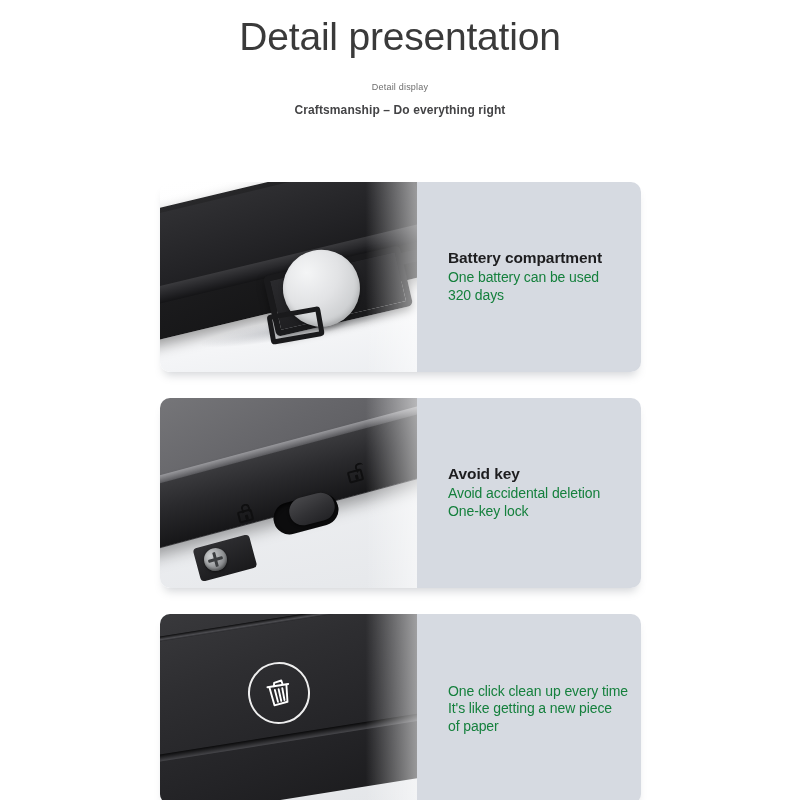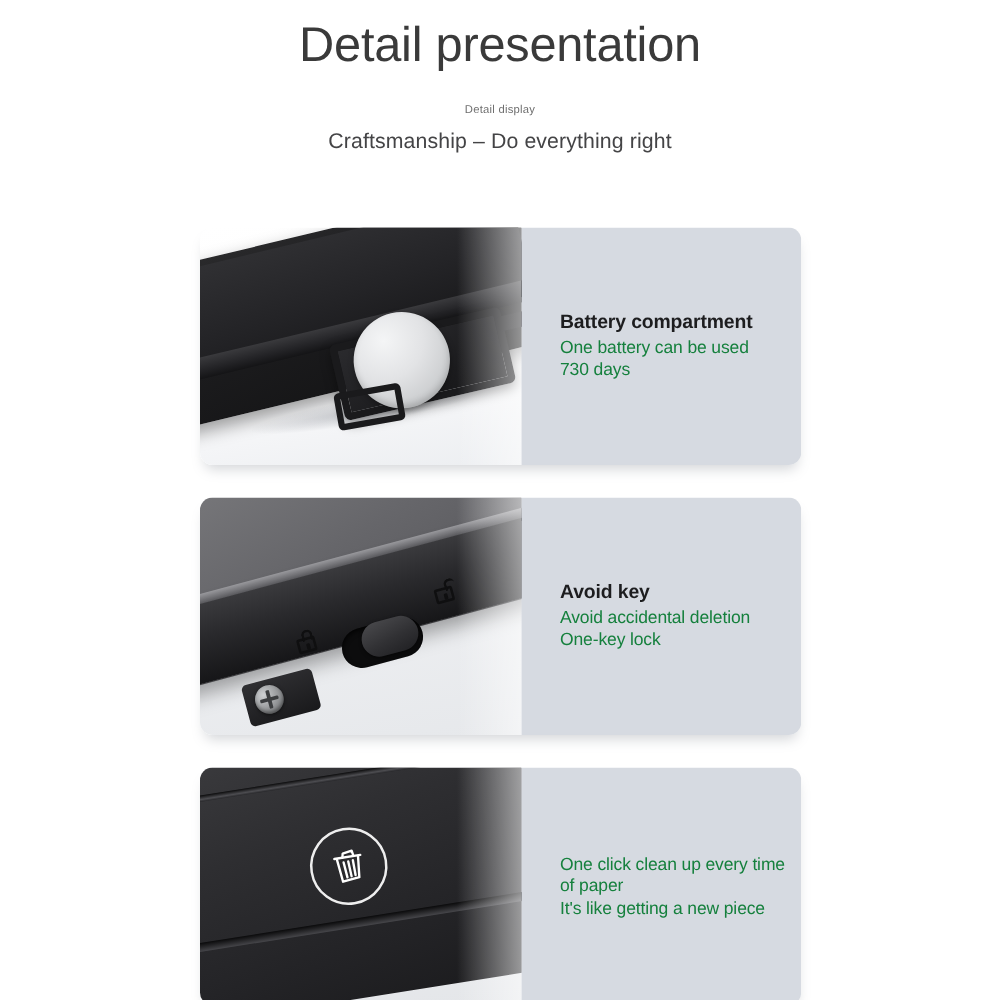--- a/index.html
+++ b/index.html
@@ -21,22 +21,22 @@
     line-height:1.18;
   }
   .header-sub-small {
     margin-top:22px;
     font-size:9px;
     color:#6e6e6e;
     letter-spacing:0.2px;
   }
   .header-tagline {
     margin-top:11px;
-    font-size:17px;
-    font-weight:400;
+    font-size:12px;
+    font-weight:700;
     color:#444446;
     letter-spacing:0.1px;
   }
 
   
   .cards { position:absolute; left:160px; top:146px; width:481px;margin-top:36px; }
   .card {
     position:relative;
     width:481px; height:190px;
     margin-bottom:26px;
@@ -269,21 +269,21 @@
           <div class="p1-tray-frame"></div>
           <div class="p1-tab"></div>
           <div class="p1-coin"></div>
           <div class="p1-handle"></div>
         </div>
         <div class="photo-vignette"></div>
       </div>
       <div class="card-text">
         <div class="card-heading">Battery compartment</div>
         <div class="card-line">One battery can be used</div>
-        <div class="card-line">730 days</div>
+        <div class="card-line">320 days</div>
       </div>
     </div>
 
     <div class="card">
       <div class="card-photo">
         <div class="p2-bg"></div>
         <div class="p2-top"></div>
         <div class="p2-bevel"></div>
         <div class="p2-side"></div>
 
@@ -332,19 +332,19 @@
               <path d="M11.4 12.4 L12.6 24.6"></path>
               <path d="M15.2 12.1 L16.0 24.2"></path>
               <path d="M19.0 11.8 L19.3 23.8"></path>
             </g>
           </svg>
         </div>
         <div class="photo-vignette"></div>
       </div>
       <div class="card-text">
         <div class="card-line">One click clean up every time</div>
+        <div class="card-line">It's like getting a new piece</div>
         <div class="card-line"> of paper</div>
-        <div class="card-line">It's like getting a new piece</div>
       </div>
     </div>
 
   </div>
 </div>
 
 </body></html>

